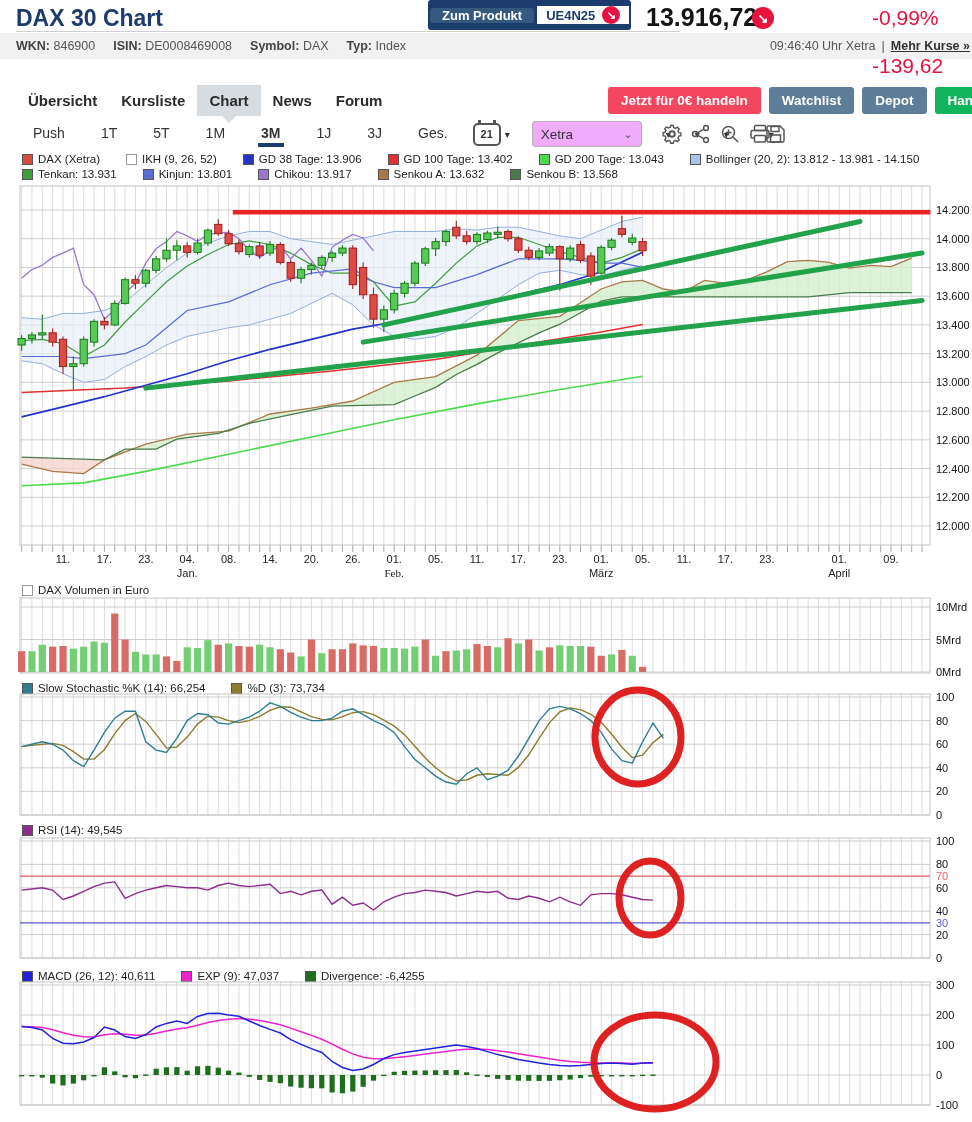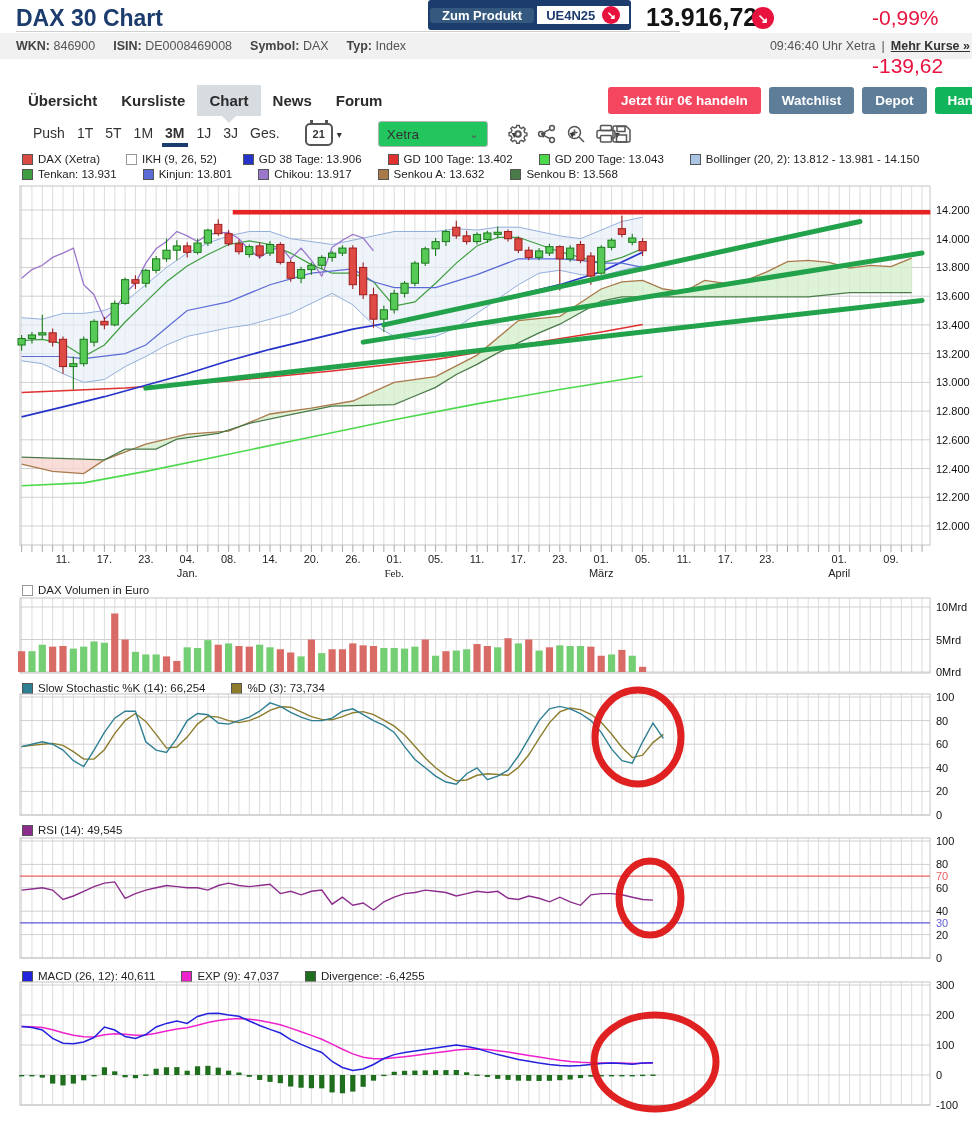--- a/index.html
+++ b/index.html
@@ -27,28 +27,28 @@
   
   .nav{left:0;top:84px;width:972px;height:32px;display:flex;align-items:center;}
   .nav-tabs{display:flex;margin-left:16px;}
   .nav-tab{padding:7px 12px;font-size:15px;font-weight:bold;color:#2b2b2b;cursor:pointer;position:relative;}
   .nav-tab.active{background:#d7dce1;}
   .nav-tab.active:after{content:"";position:absolute;left:50%;bottom:-7px;transform:translateX(-50%);border:7px solid transparent;border-top-color:#d7dce1;border-bottom:none;}
   .nav-actions{position:absolute;left:608px;top:3px;display:flex;gap:8px;}
   .nav-btn{height:27px;border:none;border-radius:3px;color:#fff;font-family:inherit;font-size:13.5px;font-weight:bold;padding:0 13px;cursor:pointer;white-space:nowrap;}
   
   .toolbar{left:0;top:118px;width:972px;height:32px;display:flex;align-items:center;font-size:14px;color:#333;}
-  .range{margin-left:6px;padding:4px 3px;cursor:pointer;}
+  .range{margin-left:30px;padding:4px 3px;cursor:pointer;}
   .range:first-child{margin-left:30px;}
   .range.active{font-weight:600;border-bottom:4px solid #1d3c6e;padding-bottom:2px;}
   .cal{margin-left:22px;width:24px;height:19px;border:2px solid #555;border-radius:5px;font-size:11px;font-weight:bold;color:#333;display:flex;align-items:center;justify-content:center;position:relative;cursor:pointer;}
   .cal:before{content:"";position:absolute;top:-5px;left:3px;width:3px;height:4px;background:#555;}
   .cal:after{content:"";position:absolute;top:-5px;right:3px;width:3px;height:4px;background:#555;}
   .caret{font-size:10px;color:#333;margin-left:4px;cursor:pointer;}
-  .select{margin-left:36px;width:92px;height:24px;border:1px solid #b5b5b5;border-radius:3px;display:flex;align-items:center;padding:0 8px;font-size:13.5px;cursor:pointer;background:#22c55e;}
+  .select{margin-left:22px;width:92px;height:24px;border:1px solid #b5b5b5;border-radius:3px;display:flex;align-items:center;padding:0 8px;font-size:13.5px;cursor:pointer;background:#f0abfc;}
   .select .chev{margin-left:auto;font-size:11px;color:#555;}
   .menu{margin-left:26px;font-size:13px;cursor:pointer;white-space:nowrap;}
   .menu .caret{margin-left:3px;}
   .ticon{margin-left:20px;cursor:pointer;display:flex;align-items:center;}
   .ticon svg{display:block;}
   
   .legend{display:flex;align-items:center;font-size:11.5px;color:#222;white-space:nowrap;}
   .legend .it{display:flex;align-items:center;margin-right:26px;}
   .sw{width:9px;height:9px;border:1px solid #555;margin-right:5px;flex:0 0 auto;}
   

